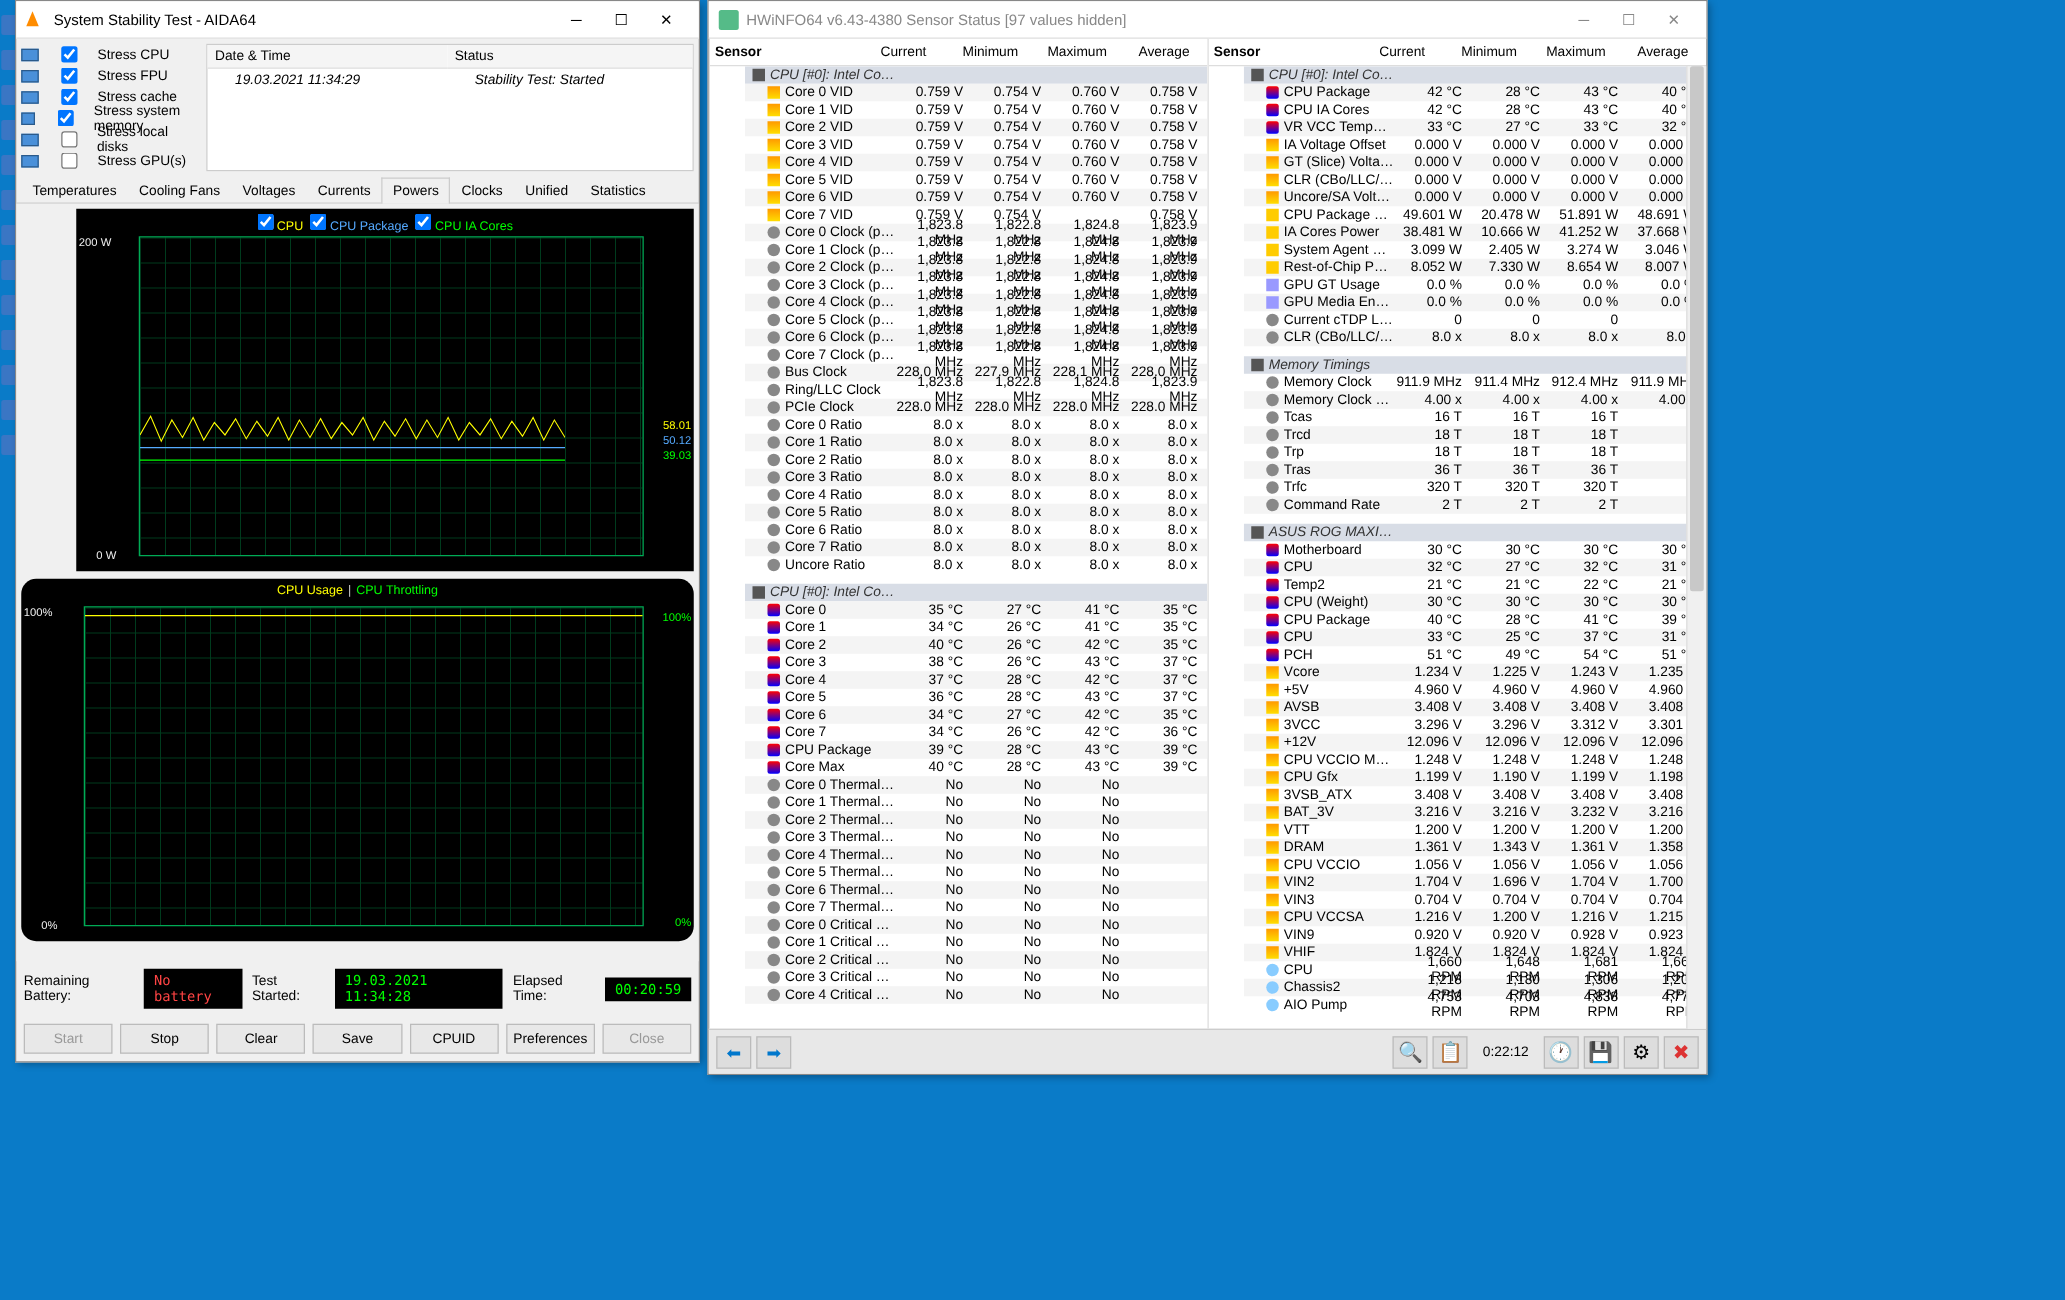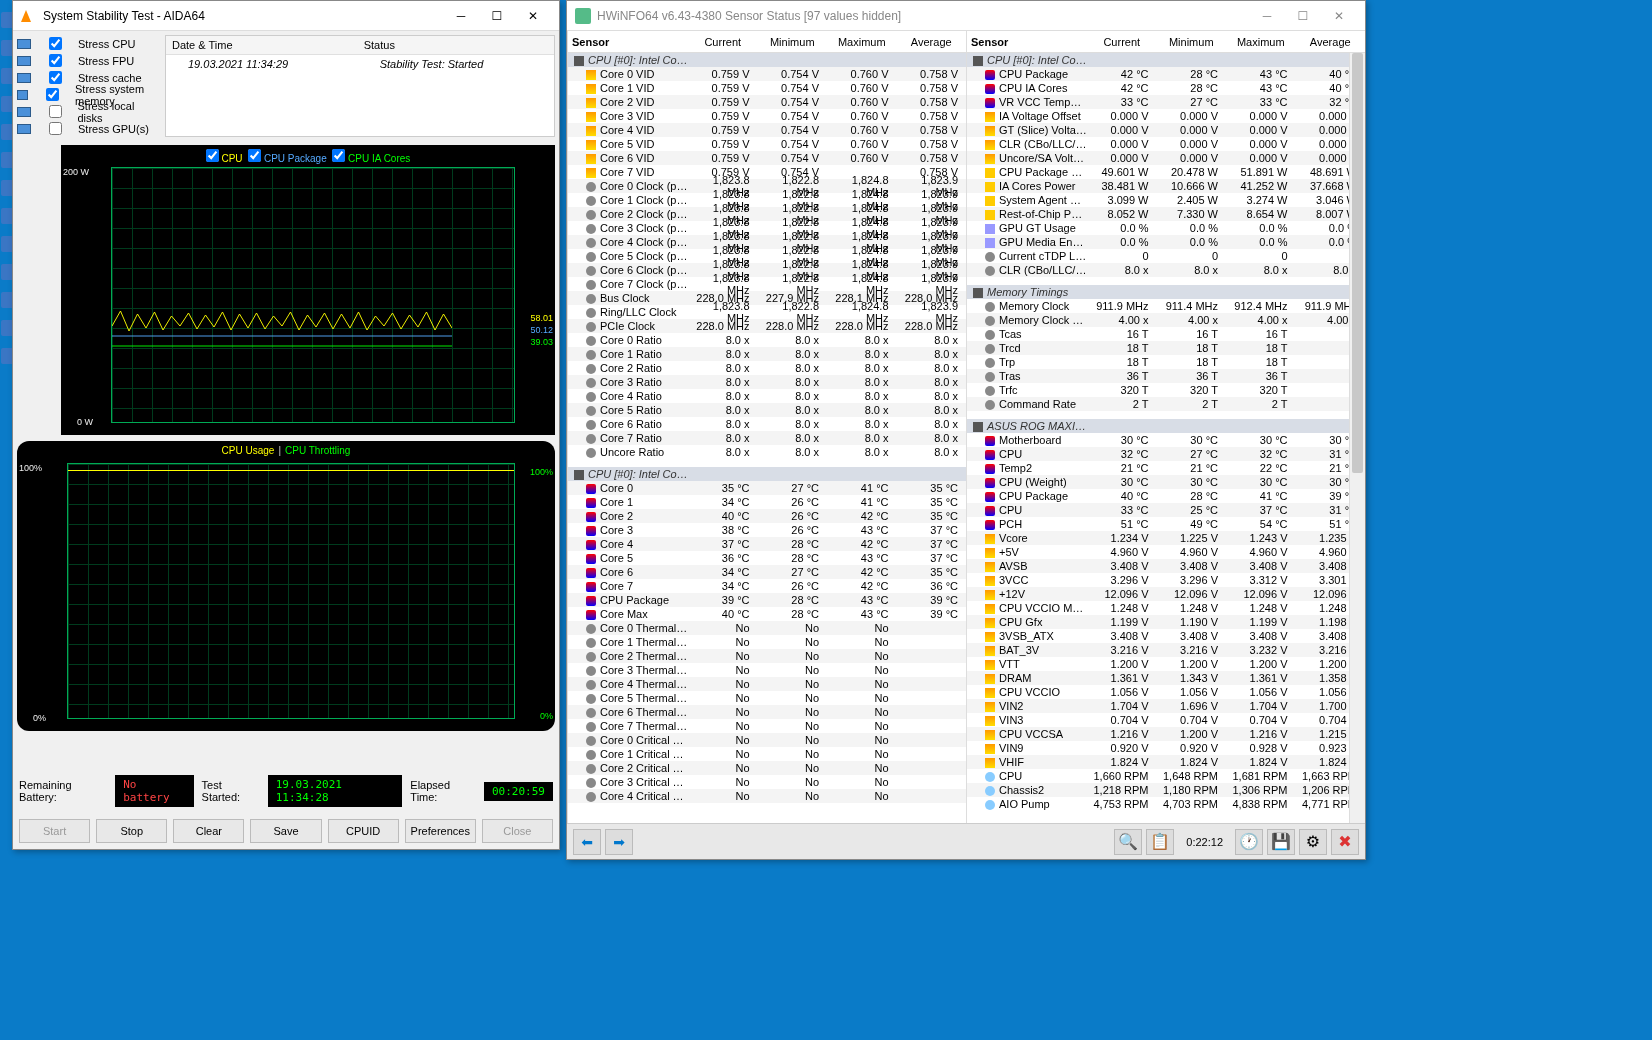--- a/index.html
+++ b/index.html
@@ -56,21 +56,21 @@
 .btn-row { display:flex; gap:6px; padding:6px; }
 .btn { flex:1; height:24px; font-size:11px; background:#e8e8e8; border:1px solid #bbb; cursor:pointer;}
 .btn:disabled { color:#999;}
 
 .hw-body { flex:1; display:flex; overflow:hidden; }
 .hw-col { flex:1; overflow:hidden; background:#fff; border-left:1px solid #ddd; display:flex; flex-direction:column;}
 .hw-head { display:flex; font-size:11px; border-bottom:1px solid #ddd; background:#fff; height:22px; align-items:center;}
 .hw-head div { padding:2px 4px;}
 .hc-s { flex:0 0 120px; text-align:left;font-weight:bold;}
 .hc-v { flex:1; text-align:center; padding-right:8px;}
-.hw-rows { flex:1; overflow-y:auto; overflow-x:hidden; font-size:11px;}
+.hw-rows { flex:1; overflow-y:auto; overflow-x:hidden; font-size:11px;margin-left:28px;}
 .hw-row { display:flex; height:14px; align-items:center;}
 .hw-row:nth-child(even){background:#f4f4f4;}
 .hw-row.grp { background:#d8dde6; font-style:italic; color:#333;}
 .rc-s { flex:0 0 120px; padding-left:18px; white-space:nowrap; overflow:hidden; text-overflow:ellipsis;}
 .hw-row.grp .rc-s { padding-left:6px;}
 .rc-v { flex:1; text-align:right; padding-right:8px;}
 .ico { display:inline-block; width:10px; height:10px; margin-right:4px; vertical-align:middle;}
 .ico-volt { background:linear-gradient(#f90,#fd0);}
 .ico-clk { background:#888; border-radius:50%;}
 .ico-temp { background:linear-gradient(#f00,#00f); border-radius:2px;}
@@ -157,20 +157,30 @@
                 <th>Status</th>
               </tr>
           <tr>
                 <td>19.03.2021 11:34:29</td>
                 <td>Stability Test: Started</td>
               </tr>
         </tbody>
           </table>
       </div>
     </div>
+    <div class="tabs" id="aida-tabs">
+        <div>Temperatures</div>
+        <div>Cooling Fans</div>
+        <div>Voltages</div>
+        <div>Currents</div>
+        <div class="active">Powers</div>
+        <div>Clocks</div>
+        <div>Unified</div>
+        <div>Statistics</div>
+      </div>
     <div class="charts">
       <div class="chart chart1">
         <div class="chart-legend">
           <input type="checkbox" checked="" style=""> <span class="y">CPU</span>
           &nbsp;<input type="checkbox" checked="" style=""> <span class="b">CPU Package</span>
           &nbsp;<input type="checkbox" checked="" style=""> <span>CPU IA Cores</span>
         </div>
         <div class="chart-axis-l">200 W</div>
         <div class="chart-axis-lb">0 W</div>
         <div class="chart-area">

